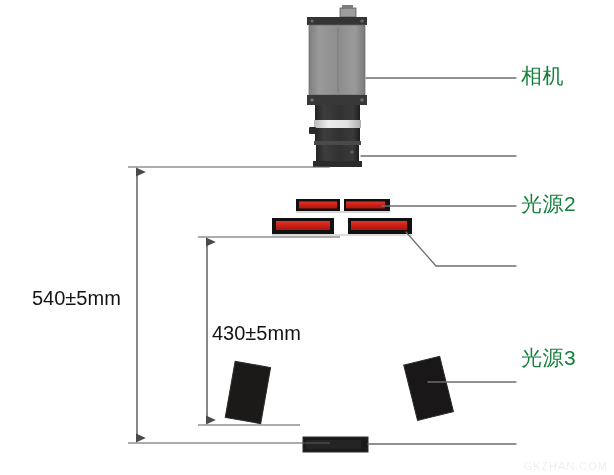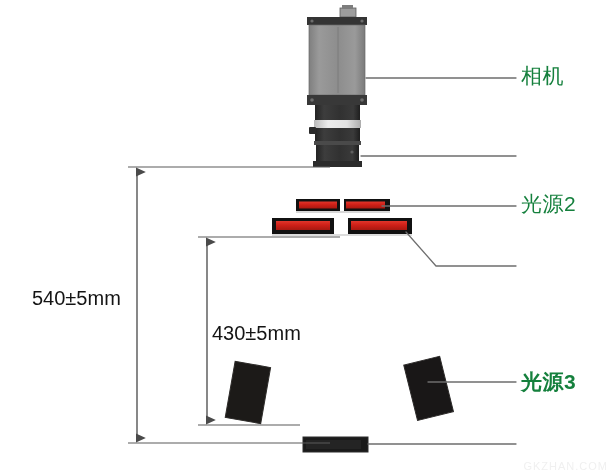--- a/index.html
+++ b/index.html
@@ -34,21 +34,21 @@
     position: absolute;
     font-family: "Liberation Sans", "DejaVu Sans", sans-serif;
     font-size: 20px;
     color: #141414;
     white-space: nowrap;
   }
   #label-camera   { left: 521px; top: 62px; }
   #label-lens     { left: 521px; top: 140px; }
   #label-light2   { left: 521px; top: 190px; }
   #label-light1   { left: 521px; top: 250px; }
-  #label-light3   { left: 521px; top: 368px; font-weight: bold; }
+  #label-light3   { left: 521px; top: 344px; }
   #label-work     { left: 521px; top: 434px; }
   #dim-540        { left: 24px;  top: 287px; margin-left: 8px; }
   #dim-430        { left: 212px; top: 322px; }
   .watermark {
     position: absolute;
     right: 6px;
     bottom: 3px;
     font-size: 11px;
     color: #f0f0f0;
     letter-spacing: 1px;

